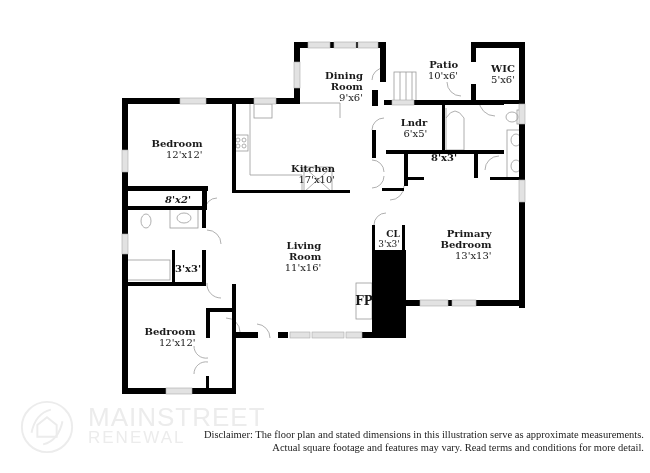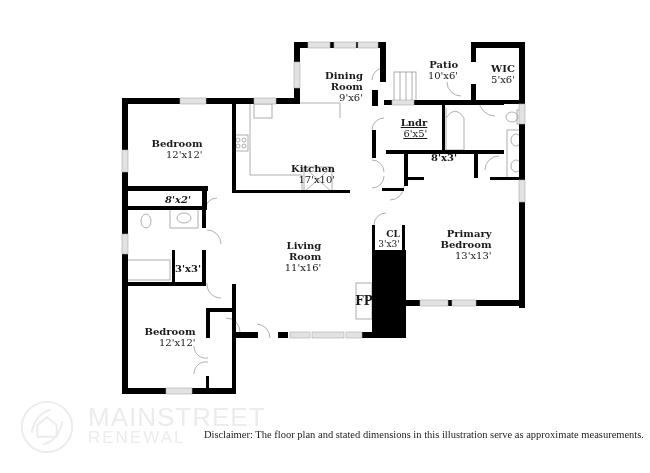--- a/index.html
+++ b/index.html
@@ -182,21 +182,21 @@
   <span class="dim">5'x6'</span>
 </div>
 <div class="label" style="left:177px; top:138px;">
   <span class="name">Bedroom</span>
   <span class="dim">12'x12'</span>
 </div>
 <div class="label" style="left:313px; top:131px;margin-top:32px;">
   <span class="name">Kitchen</span>
   <span class="dim">17'x10'</span>
 </div>
-<div class="label" style="left:414px; top:117px;text-decoration:underline;">
+<div class="label" style="left:414px; top:117px;">
   <span class="name">Lndr</span>
   <span class="dim">6'x5'</span>
 </div>
 <div class="label" style="left:178px; top:194px;font-style:italic;">
   <span class="name">8'x2'</span>
 </div>
 <div class="label" style="left:444px; top:152px;">
   <span class="name">8'x3'</span>
 </div>
 <div class="label" style="left:188px; top:263px;">
@@ -217,13 +217,14 @@
   <span class="dim">13'x13'</span>
 </div>
 <div class="label" style="left:170px; top:326px;">
   <span class="name">Bedroom</span>
   <span class="dim">12'x12'</span>
 </div>
 <div class="label fp" style="left:364px; top:296px;">FP</div>
 
 <div class="disclaimer">
   <div>Disclaimer: The floor plan and stated dimensions in this illustration serve as approximate measurements.</div>
+  <div>Actual square footage and features may vary. Read terms and conditions for more detail.</div>
 </div>
 
 </body></html>

